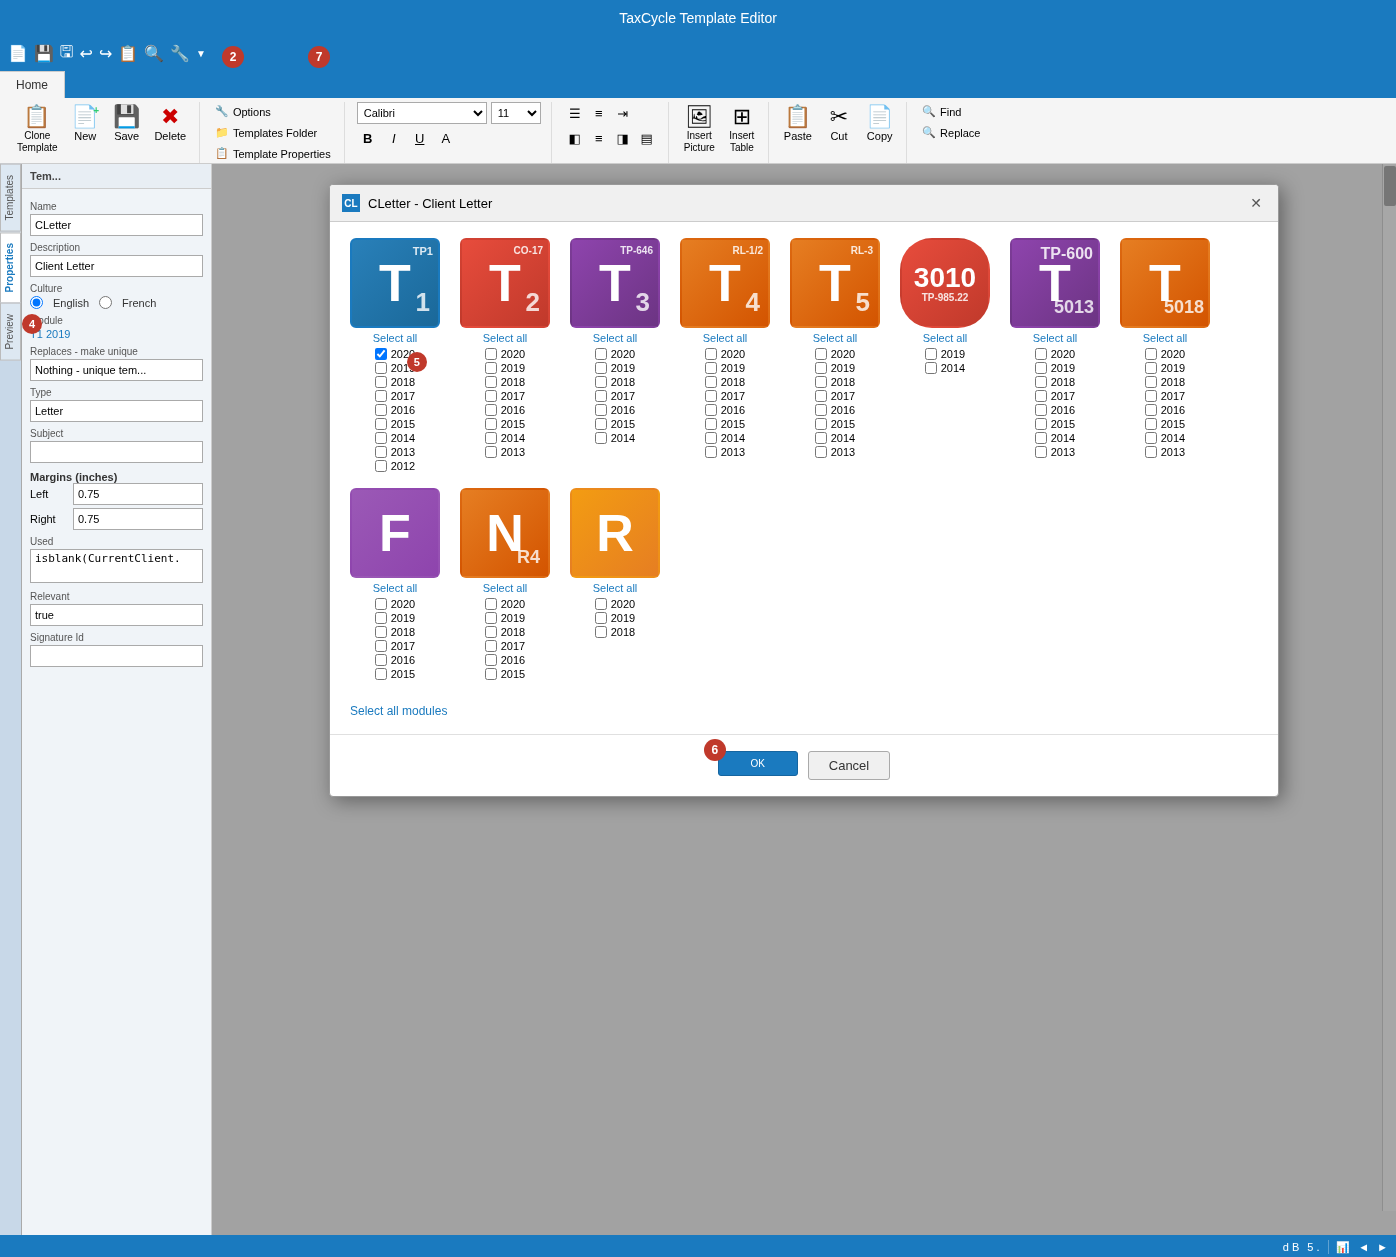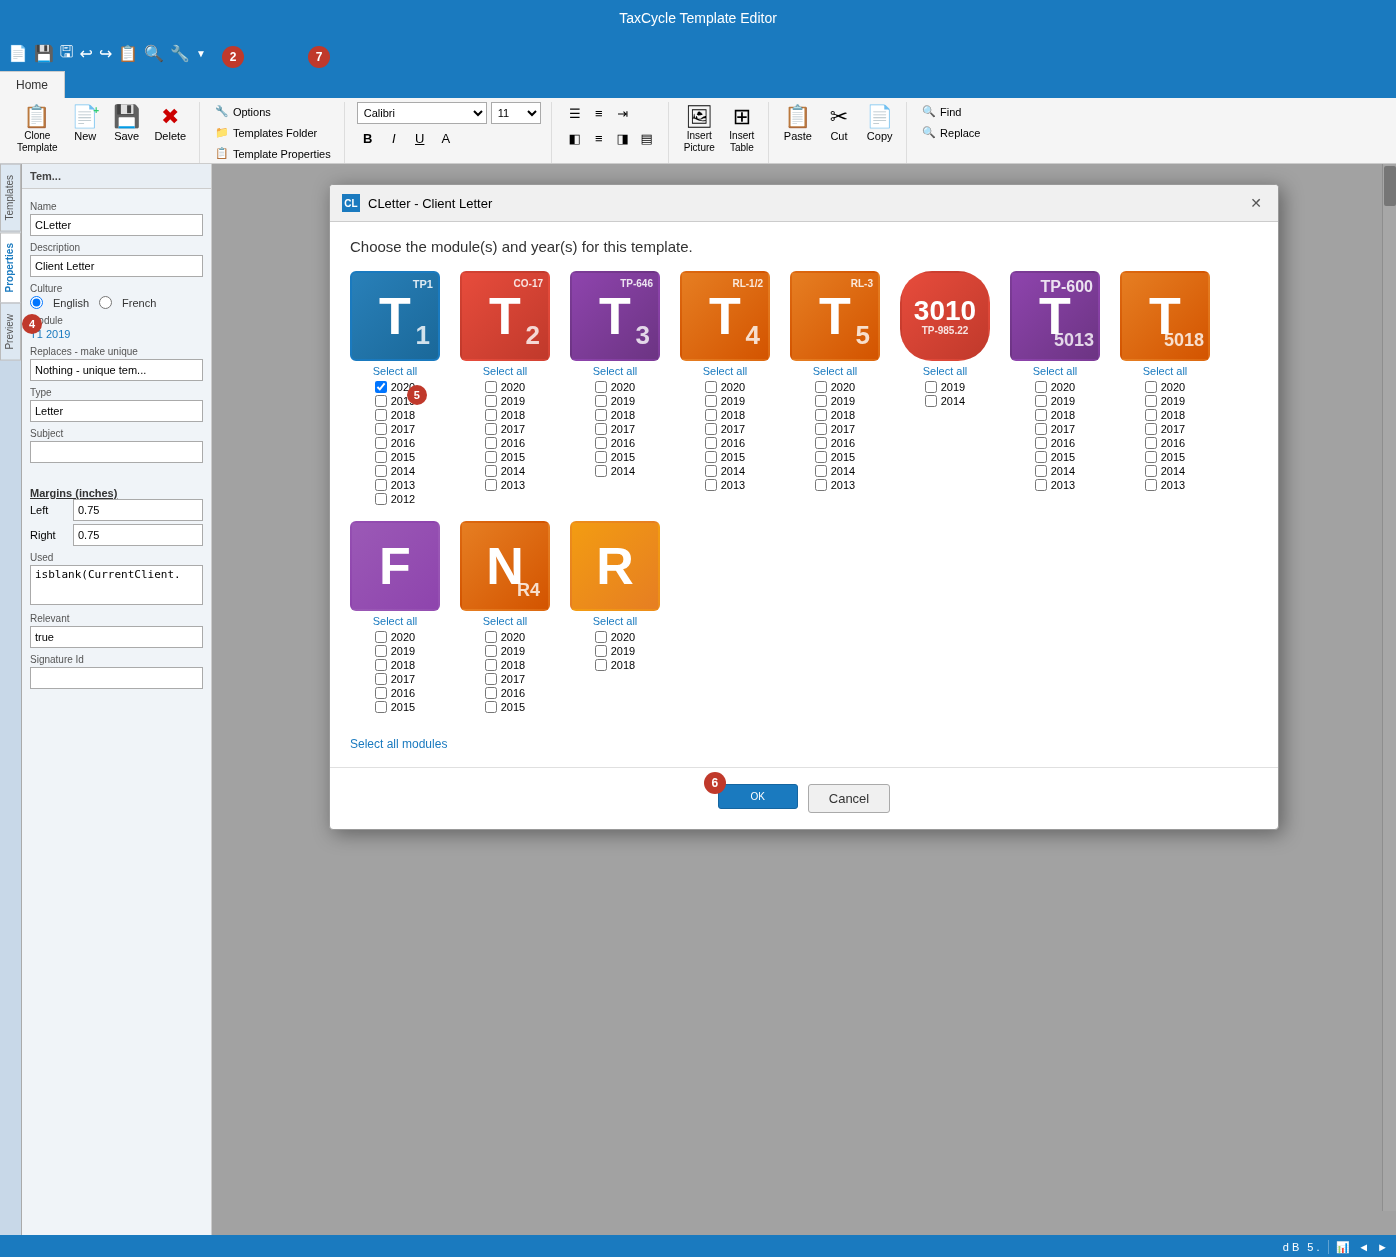--- a/index.html
+++ b/index.html
@@ -177,21 +177,21 @@
       width: 100%;
       height: 22px;
       border: 1px solid #aaa;
       font-size: 11px;
       padding: 2px 4px;
       background: white;
     }
 
     .panel-textarea {
       width: 100%;
-      height: 40px;
+      height: 34px;
       border: 1px solid #aaa;
       font-size: 11px;
       padding: 2px 4px;
       background: white;
       resize: none;
     }
 
     .radio-group {
       display: flex;
       gap: 10px;
@@ -678,21 +678,21 @@
 
       <div class="panel-label">Replaces - make unique</div>
       <input class="panel-input" value="Nothing - unique tem..." style="">
 
       <div class="panel-label">Type</div>
       <input class="panel-input" value="Letter" style="">
 
       <div class="panel-label">Subject</div>
       <input class="panel-input" value="" style="">
 
-      <div class="bold-label" style="margin-top:24px;text-decoration:underline;">Margins (inches)</div>
+      <div class="bold-label" style="margin-top:8px;">Margins (inches)</div>
       <div class="margins-grid">
         <span>Left</span>
         <input class="panel-input" value="0.75" style="">
         <span>Right</span>
         <input class="panel-input" value="0.75" style="">
       </div>
 
       <div class="panel-label">Used</div>
       <textarea class="panel-textarea" style="">isblank(CurrentClient.</textarea>
 
@@ -713,21 +713,20 @@
           <div class="modal-title-row">
             <div class="modal-icon">
               <span>CL</span>
             </div>
             <span style="font-size:13px;font-weight:500;">CLetter - Client Letter</span>
           </div>
           <button class="modal-close">✕</button>
         </div>
 
         <div class="modal-body">
-          <div class="modal-subtitle">Choose the module(s) and year(s) for this template.</div>
 
           
           <div class="modules-grid">
 
             <div class="module-col">
               <div class="module-icon-box t1 selected">
                 <span class="module-letter">T</span>
                 <span style="position:absolute;bottom:8px;right:8px;font-size:26px;font-weight:bold;color:rgba(255,255,255,0.8);">1</span>
                 <span style="position:absolute;top:5px;right:5px;font-size:11px;font-weight:bold;color:rgba(255,255,255,0.85);">TP1</span>
               </div>

